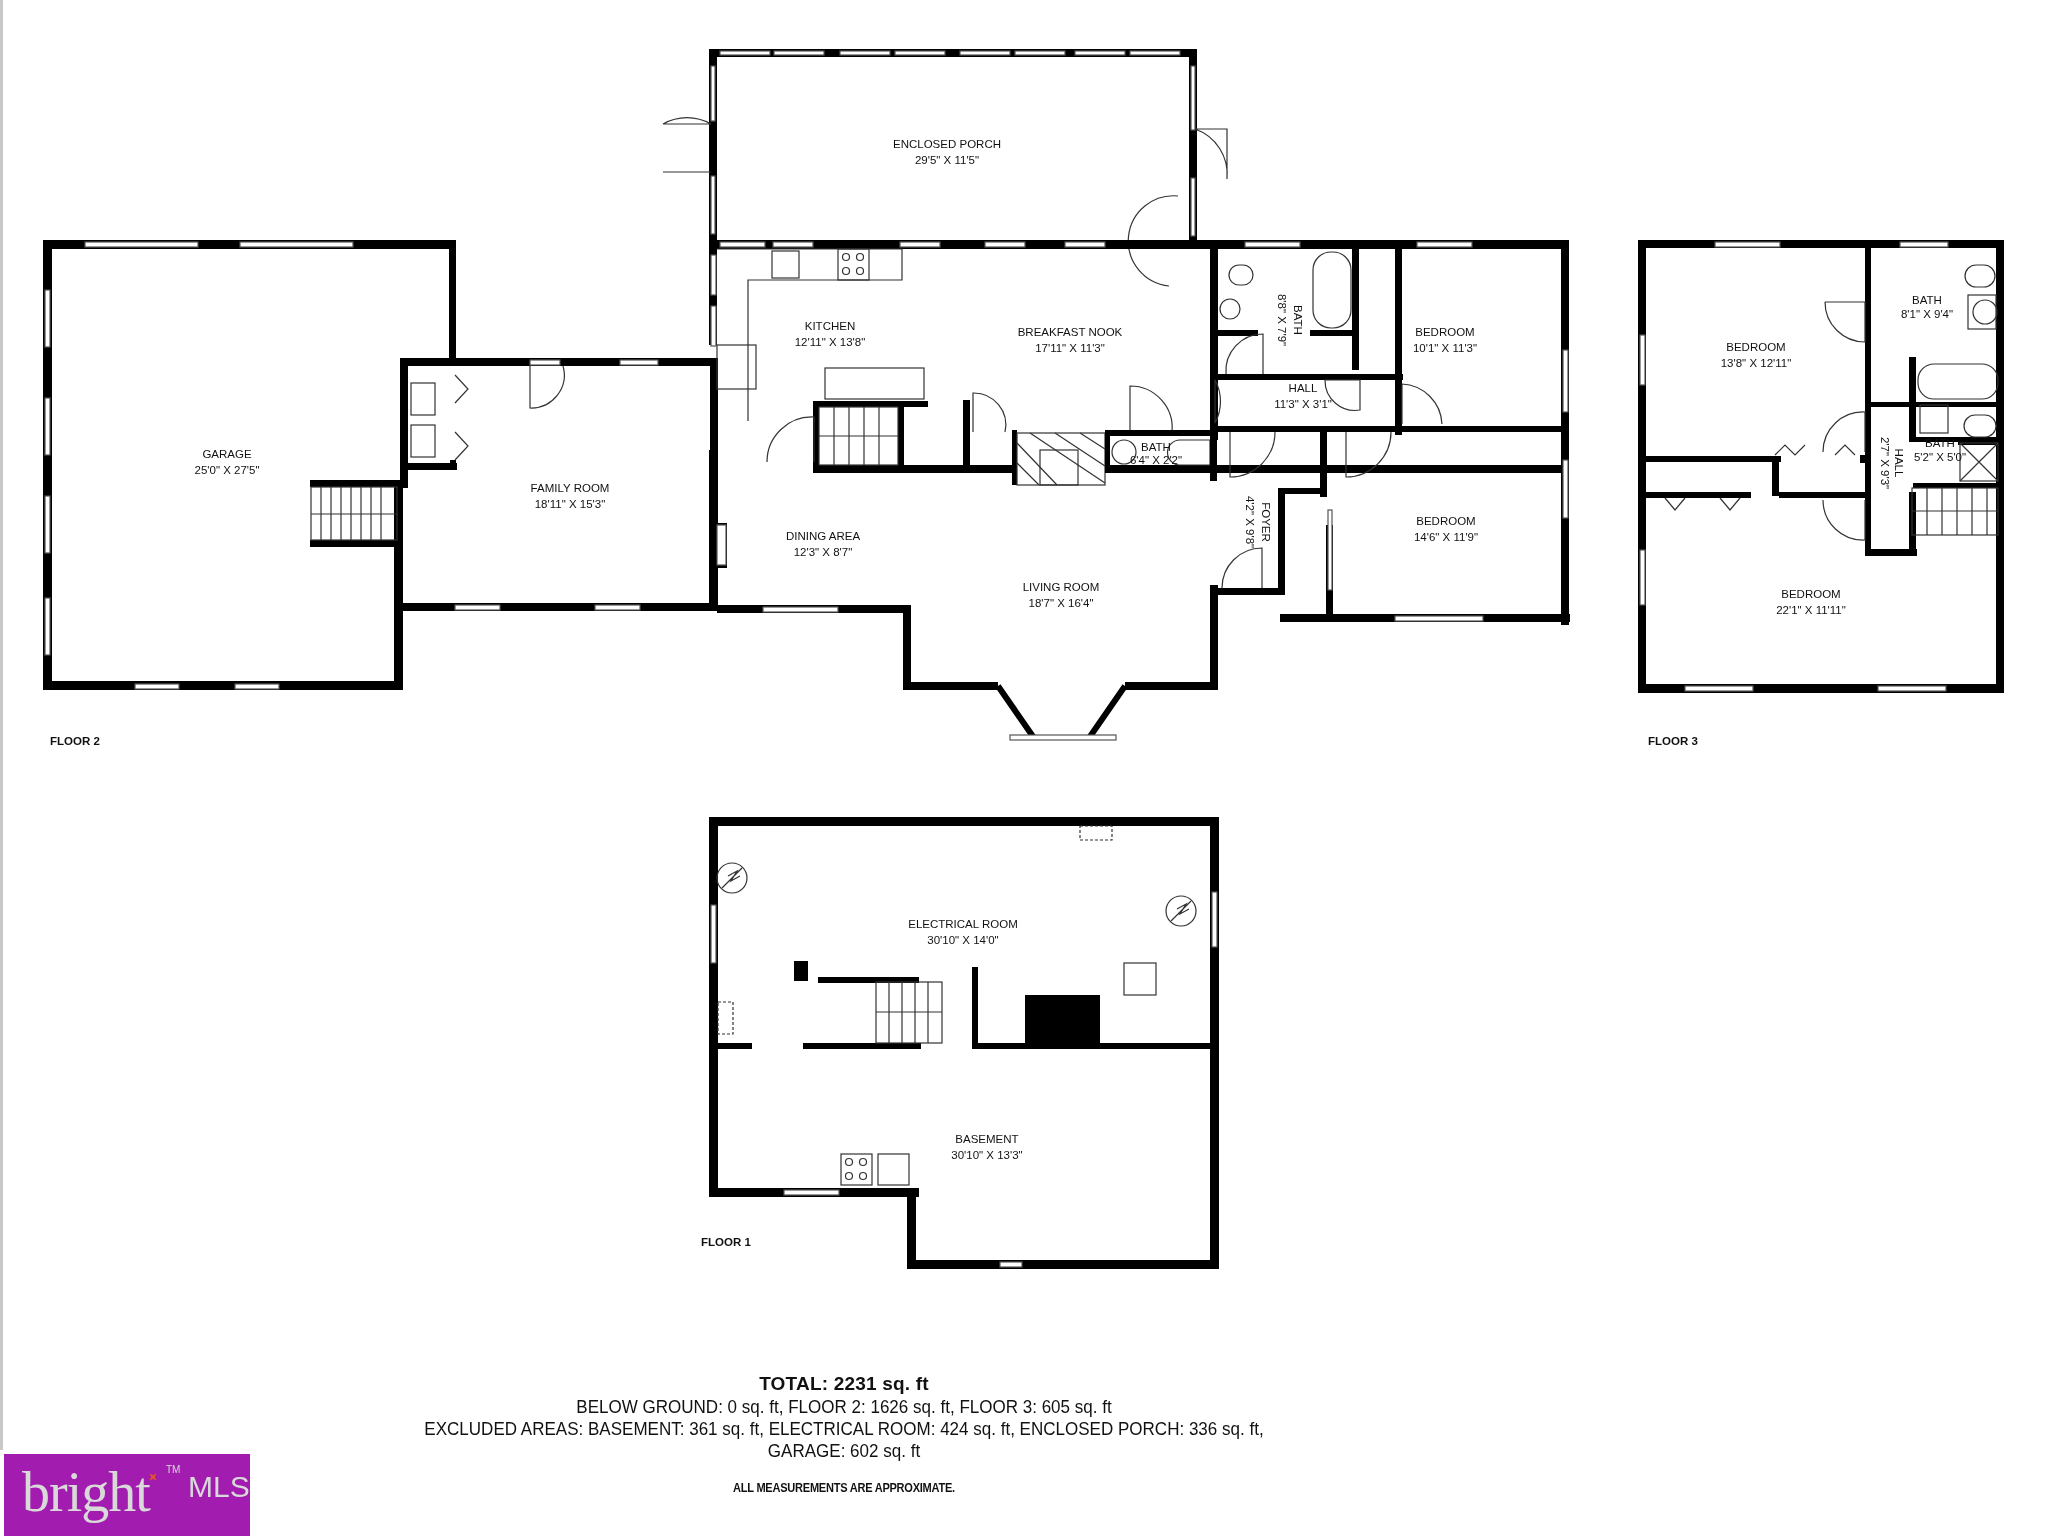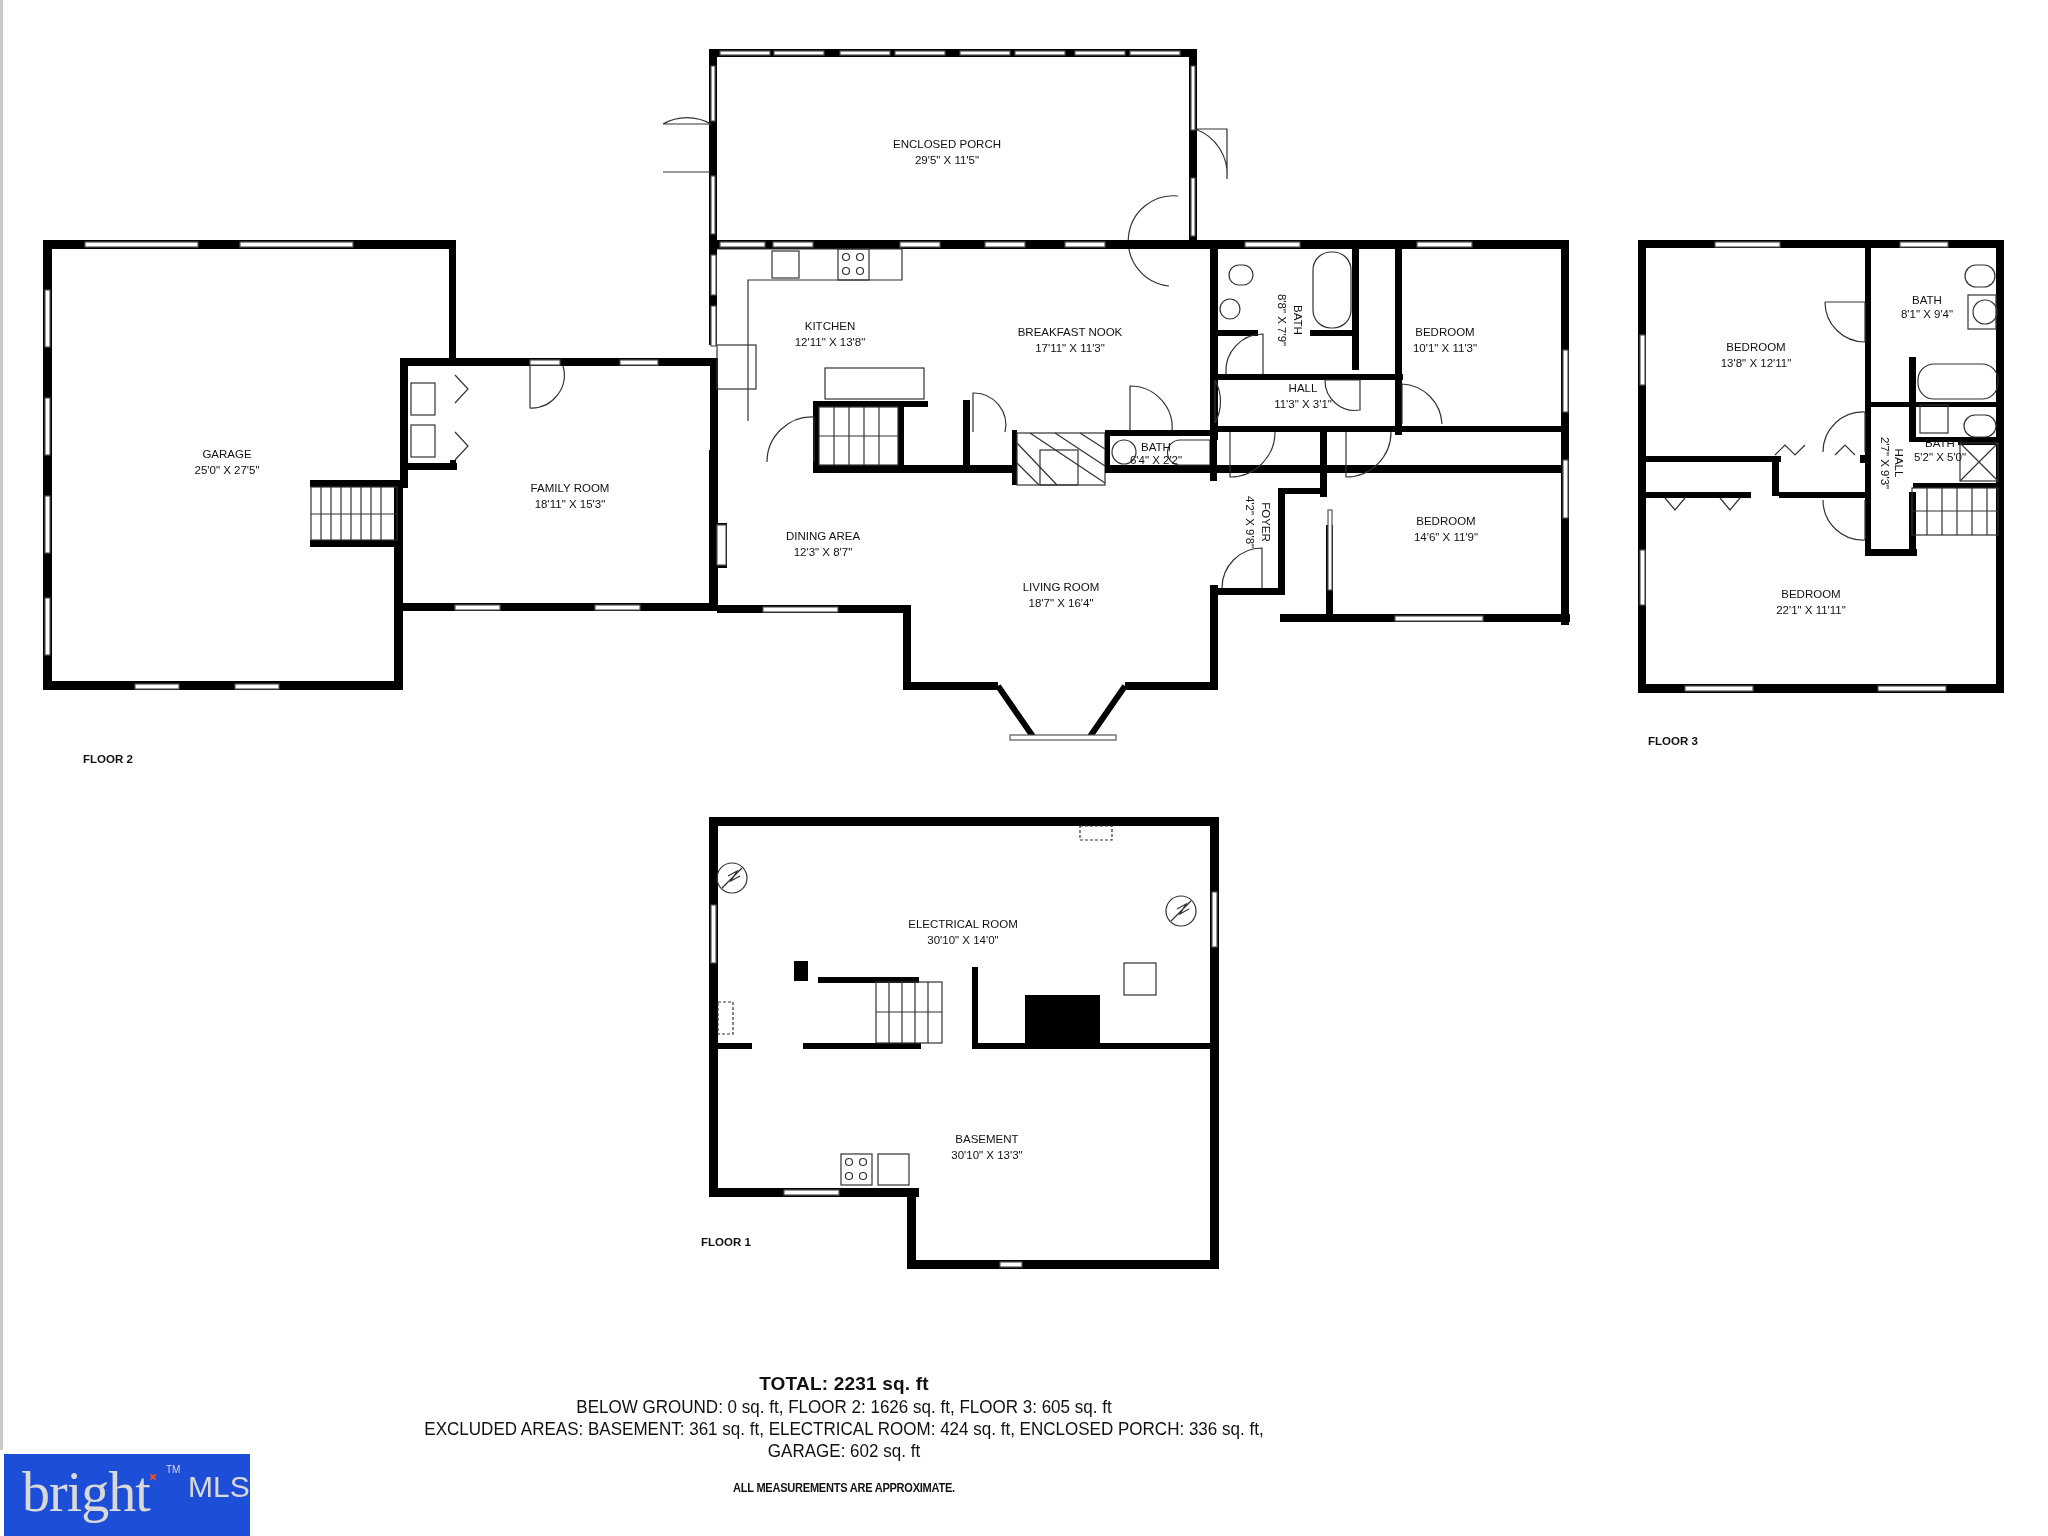--- a/index.html
+++ b/index.html
@@ -8,21 +8,21 @@
   svg.plan { position:absolute; left:0; top:0; }
   .wall { fill:#000; }
   .win { fill:#fff; stroke:#555; stroke-width:1.2; }
   .thin { fill:none; stroke:#333; stroke-width:1.2; }
   .room-label { font-family:"Liberation Sans", sans-serif; font-size:11.5px; fill:#111; text-anchor:middle; }
   .floor-label { position:absolute; font-family:"Liberation Sans", sans-serif; font-size:11.5px; font-weight:bold; color:#111; }
   .totals { position:absolute; left:0; width:1688px; text-align:center; top:1372px; font-family:"Liberation Sans", sans-serif; color:#111; }
   .totals .total { font-size:19px; font-weight:bold; letter-spacing:0.2px; line-height:24px; }
   .totals .line { font-size:18.5px; line-height:22px; transform:scaleX(0.92); }
   .totals .note { font-size:13px; font-weight:bold; margin-top:18px; transform:scaleX(0.85); letter-spacing:-0.3px; }
-  .logo { position:absolute; left:4px; top:1454px; width:246px; height:82px; background:#1d4ed8; }
+  .logo { position:absolute; left:4px; top:1454px; width:246px; height:82px; background:#a21caf; }
   .logo .word { position:absolute; left:18px; top:6px; font-family:"Liberation Serif", serif; font-size:56px; color:#d9d9d9; letter-spacing:-1px; }
   .logo .mls { position:absolute; left:160px; top:16px; font-family:"Liberation Sans", sans-serif; font-size:30px; color:#d9d9d9;margin-left:24px; }
   .logo .star { position:absolute; left:142px; top:16px; width:14px; height:14px; background:#e2532d; transform:rotate(45deg) scale(0.75); clip-path:polygon(50% 0,62% 38%,100% 50%,62% 62%,50% 100%,38% 62%,0 50%,38% 38%); }
   .logo .tm { position:absolute; left:162px; top:10px; font-size:10px; color:#d9d9d9; font-family:"Liberation Sans", sans-serif; }
 </style>
 </head>
 <body>
 
 <div class="leftline"></div>
 
@@ -325,21 +325,21 @@
     <text class="room-label" x="1811" y="614">22'1" X 11'11"</text>
 
     <text class="room-label" x="963" y="928">ELECTRICAL ROOM</text>
     <text class="room-label" x="963" y="944">30'10" X 14'0"</text>
 
     <text class="room-label" x="987" y="1143">BASEMENT</text>
     <text class="room-label" x="987" y="1159">30'10" X 13'3"</text>
   </g>
 </svg>
 
-<div class="floor-label" style="left:50px; top:753px;margin-left:33px;">FLOOR 2</div>
+<div class="floor-label" style="left:50px; top:735px;">FLOOR 2</div>
 <div class="floor-label" style="left:1648px; top:735px;">FLOOR 3</div>
 <div class="floor-label" style="left:701px; top:1236px;text-align:center;">FLOOR 1</div>
 
 <div class="totals">
   <div class="total">TOTAL: 2231 sq. ft</div>
   <div class="line">BELOW GROUND: 0 sq. ft, FLOOR 2: 1626 sq. ft, FLOOR 3: 605 sq. ft</div>
   <div class="line">EXCLUDED AREAS: BASEMENT: 361 sq. ft, ELECTRICAL ROOM: 424 sq. ft, ENCLOSED PORCH: 336 sq. ft,</div>
   <div class="line">GARAGE: 602 sq. ft</div>
   <div class="note">ALL MEASUREMENTS ARE APPROXIMATE.</div>
 </div>

